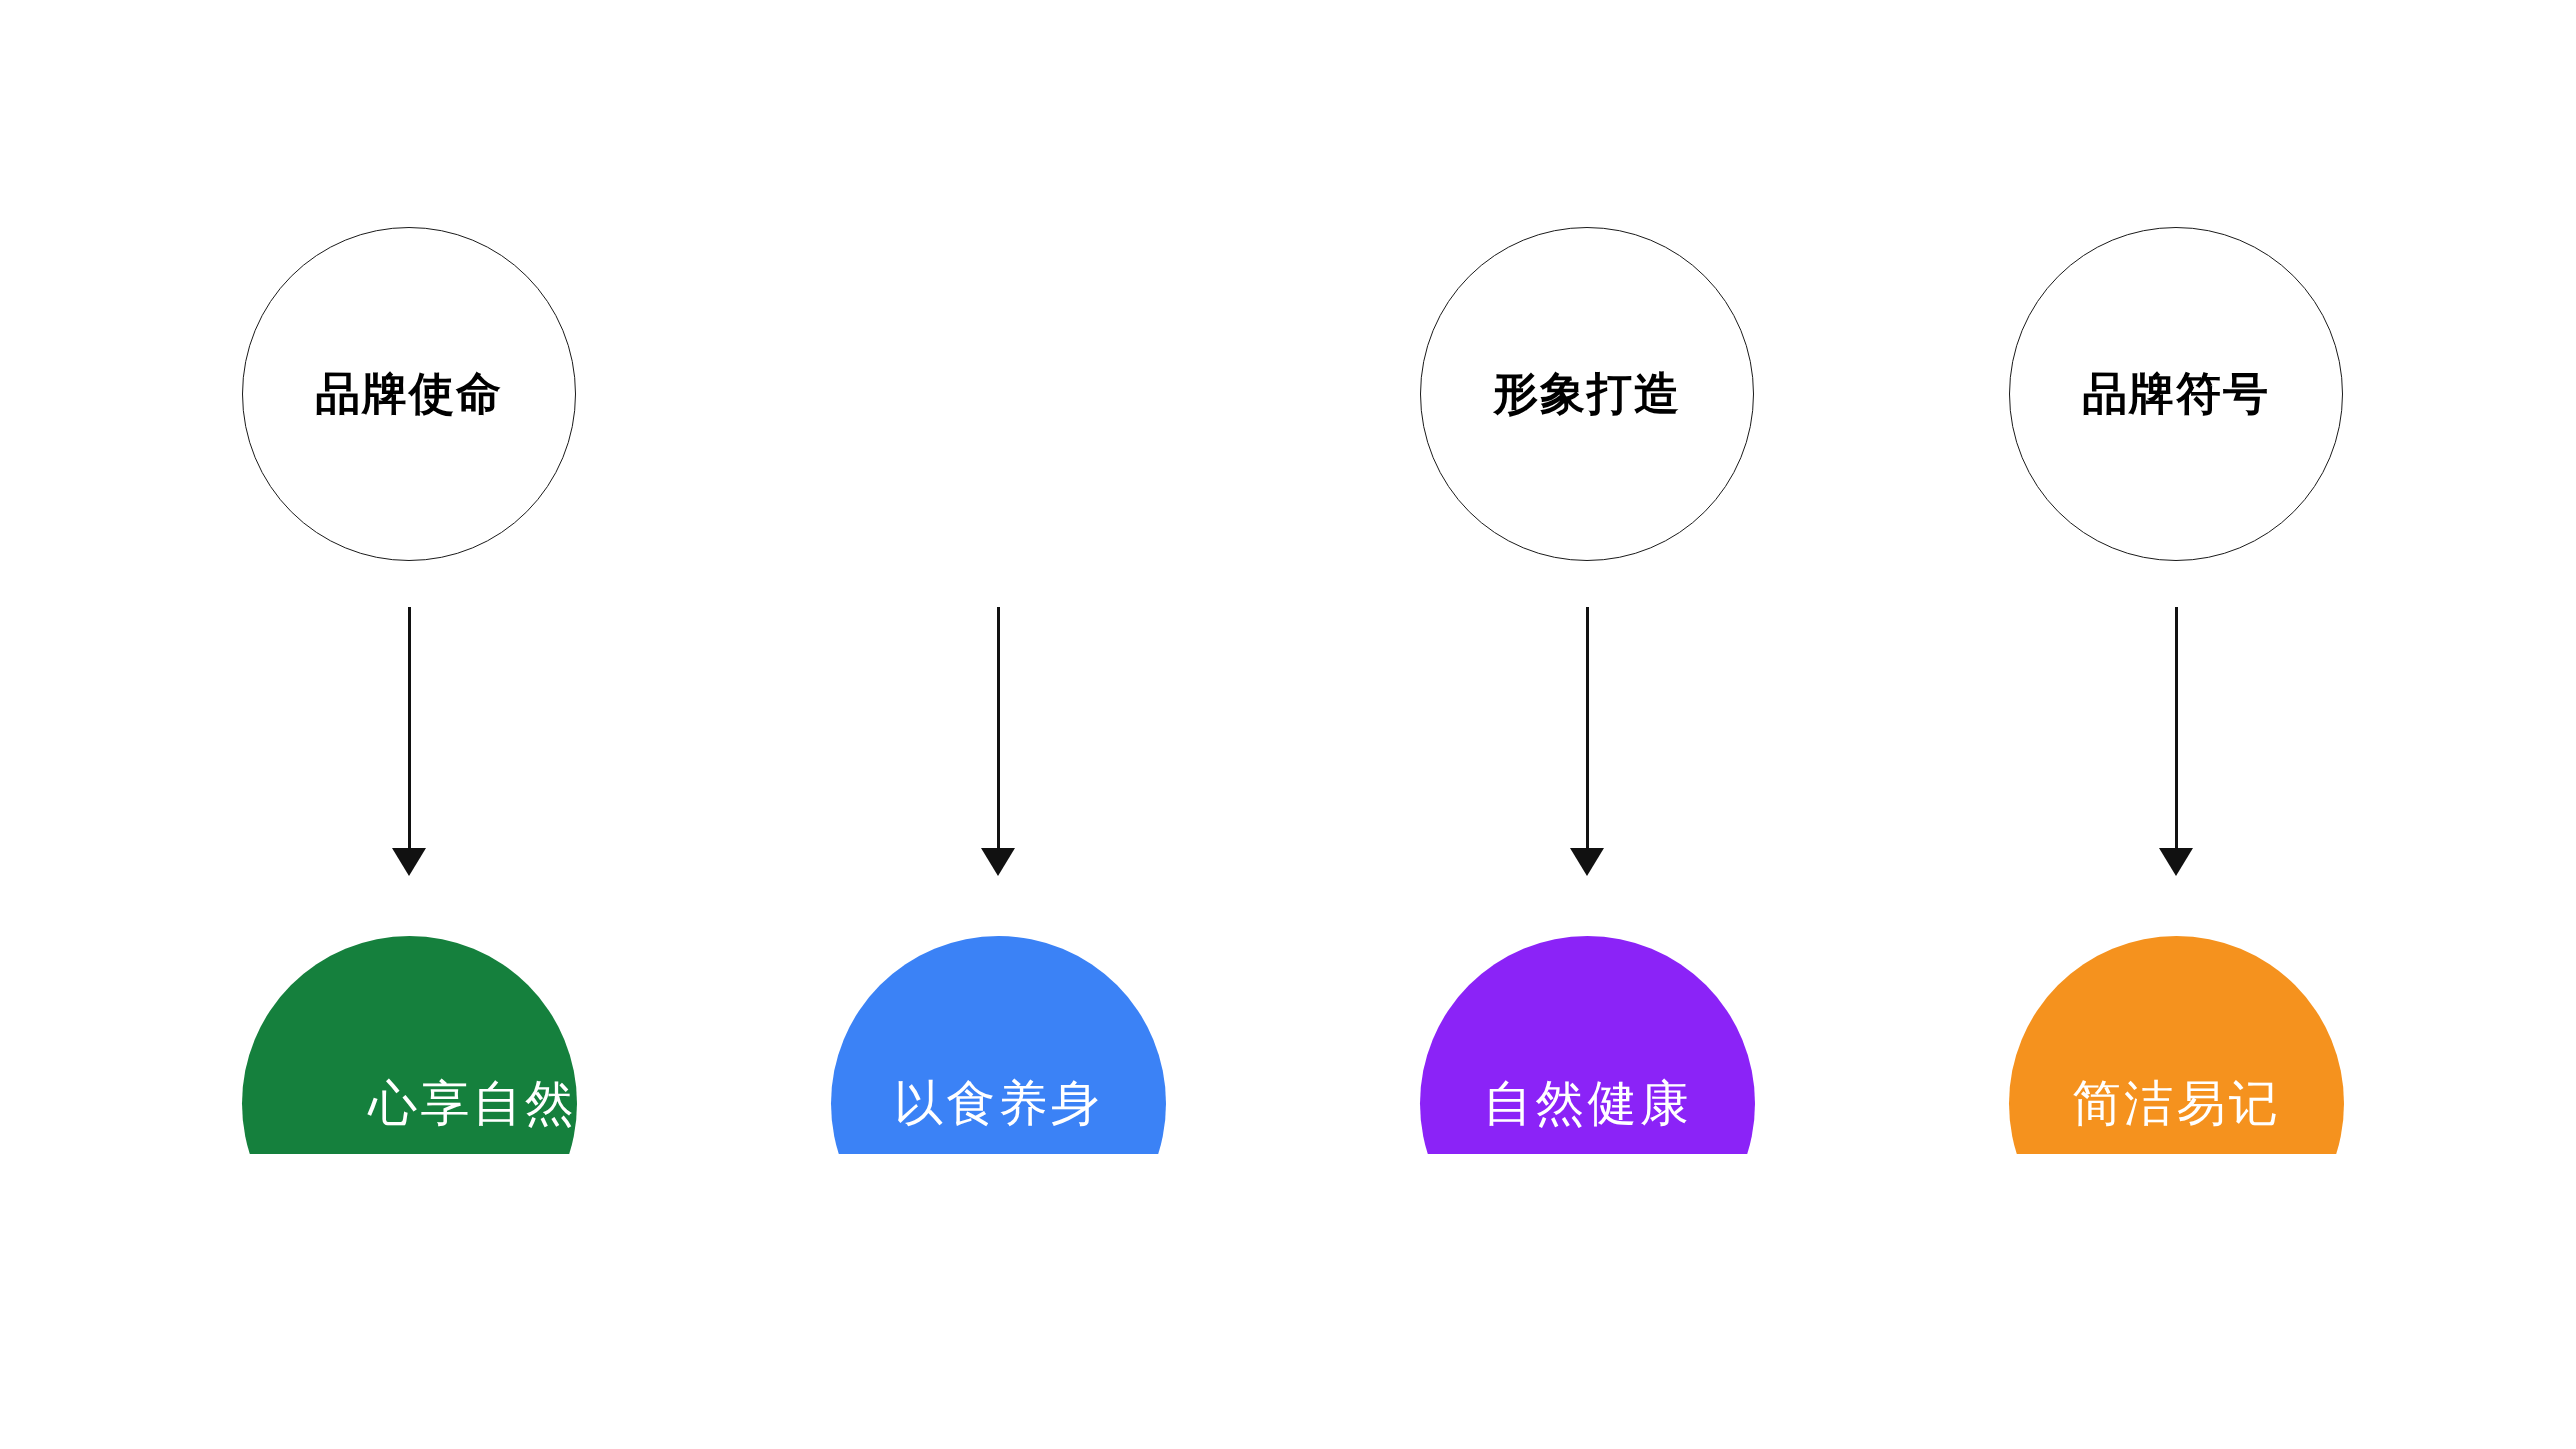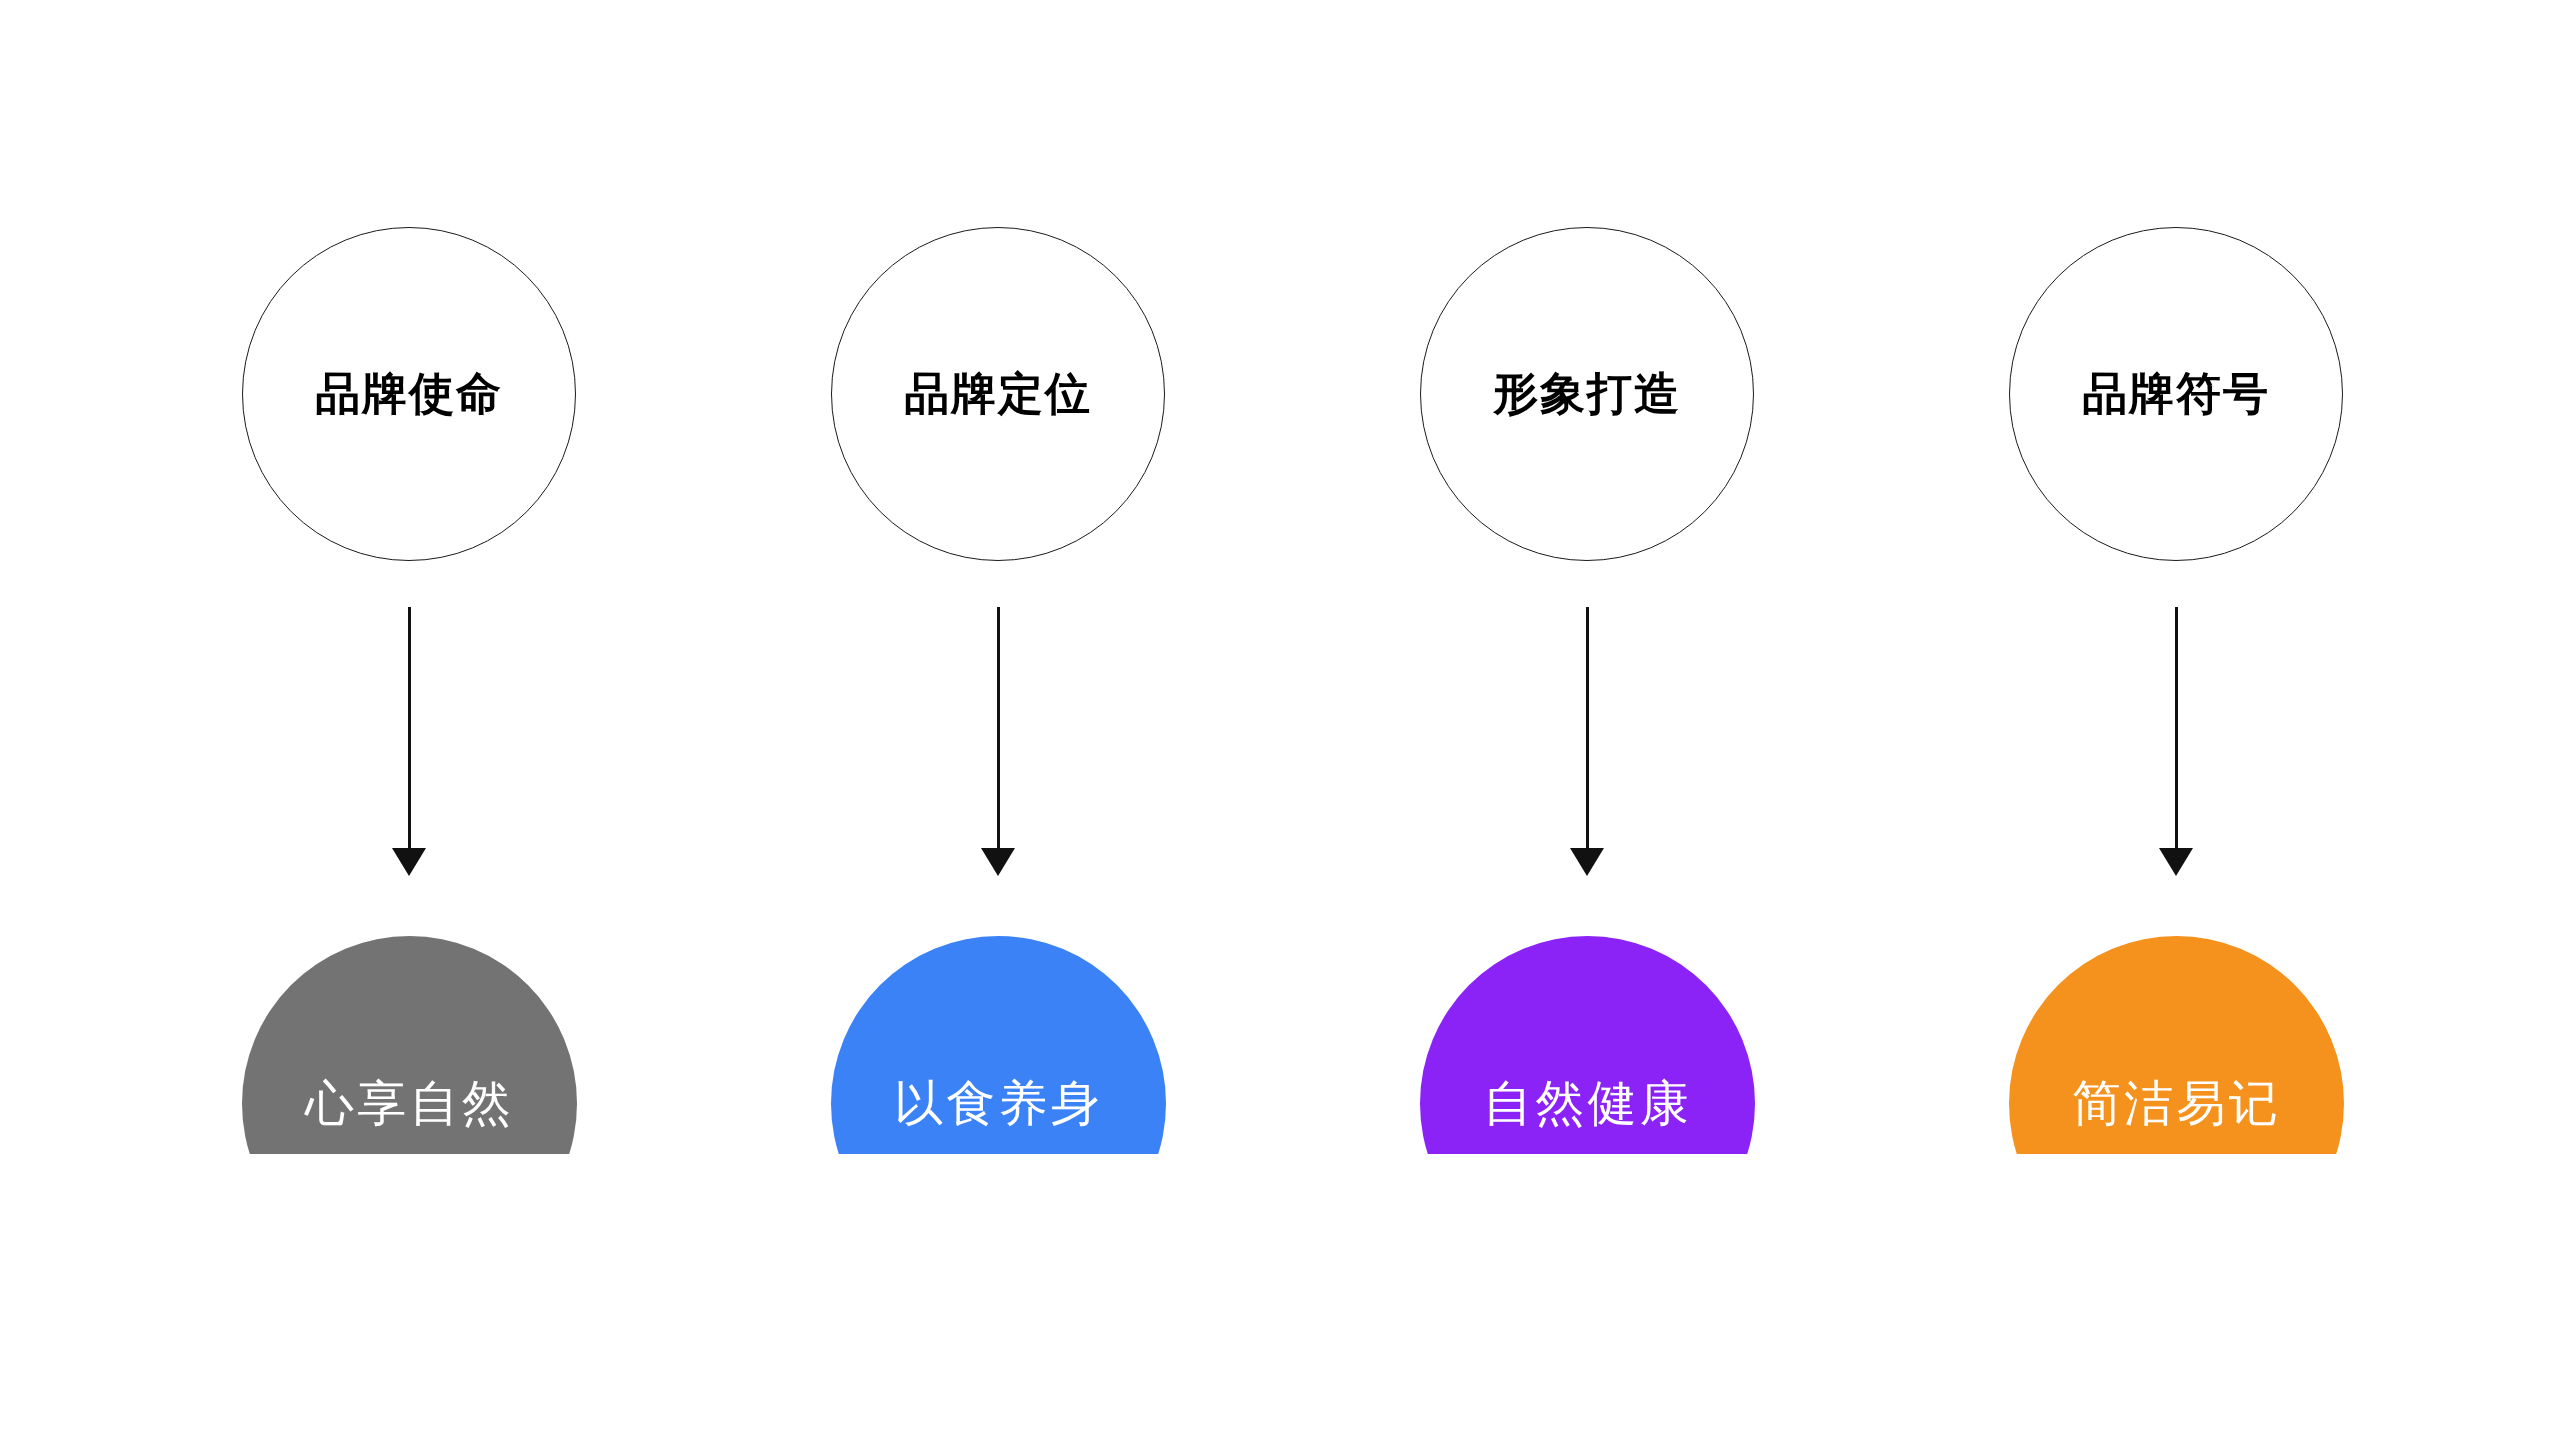--- a/index.html
+++ b/index.html
@@ -96,29 +96,26 @@
 <div class="canvas">
 
   <div class="column col-0">
     <div class="top-circle">
       <span class="top-label">品牌使命</span>
     </div>
     <div class="arrow">
       <div class="arrow-shaft"></div>
       <div class="arrow-head"></div>
     </div>
-    <div class="bottom-circle" style="background-color: #737373;">
+    <div class="bottom-circle" style="background-color: #15803d; justify-content: flex-end;">
       <span class="bottom-label">心享自然</span>
     </div>
   </div>
 
   <div class="column col-1">
-    <div class="top-circle">
-      <span class="top-label">品牌定位</span>
-    </div>
     <div class="arrow">
       <div class="arrow-shaft"></div>
       <div class="arrow-head"></div>
     </div>
     <div class="bottom-circle" style="background-color: #3b82f6;">
       <span class="bottom-label">以食养身</span>
     </div>
   </div>
 
   <div class="column col-3">

